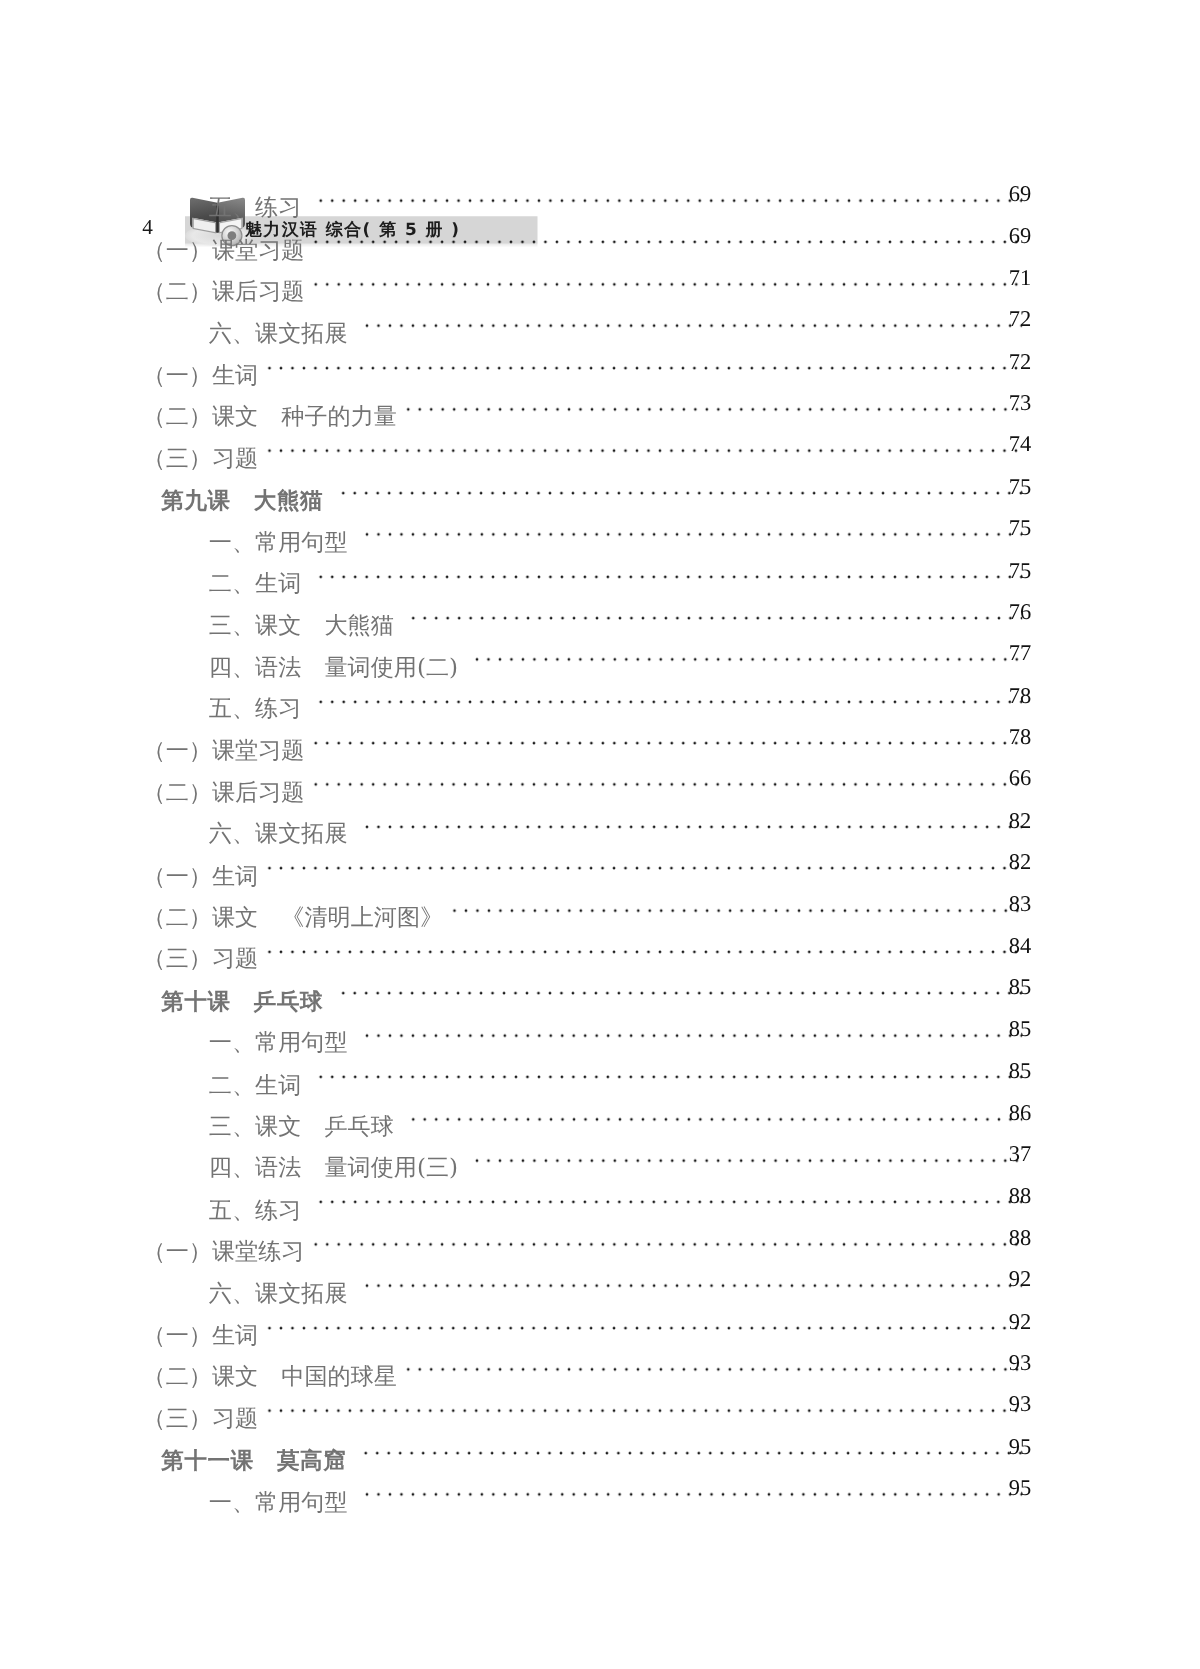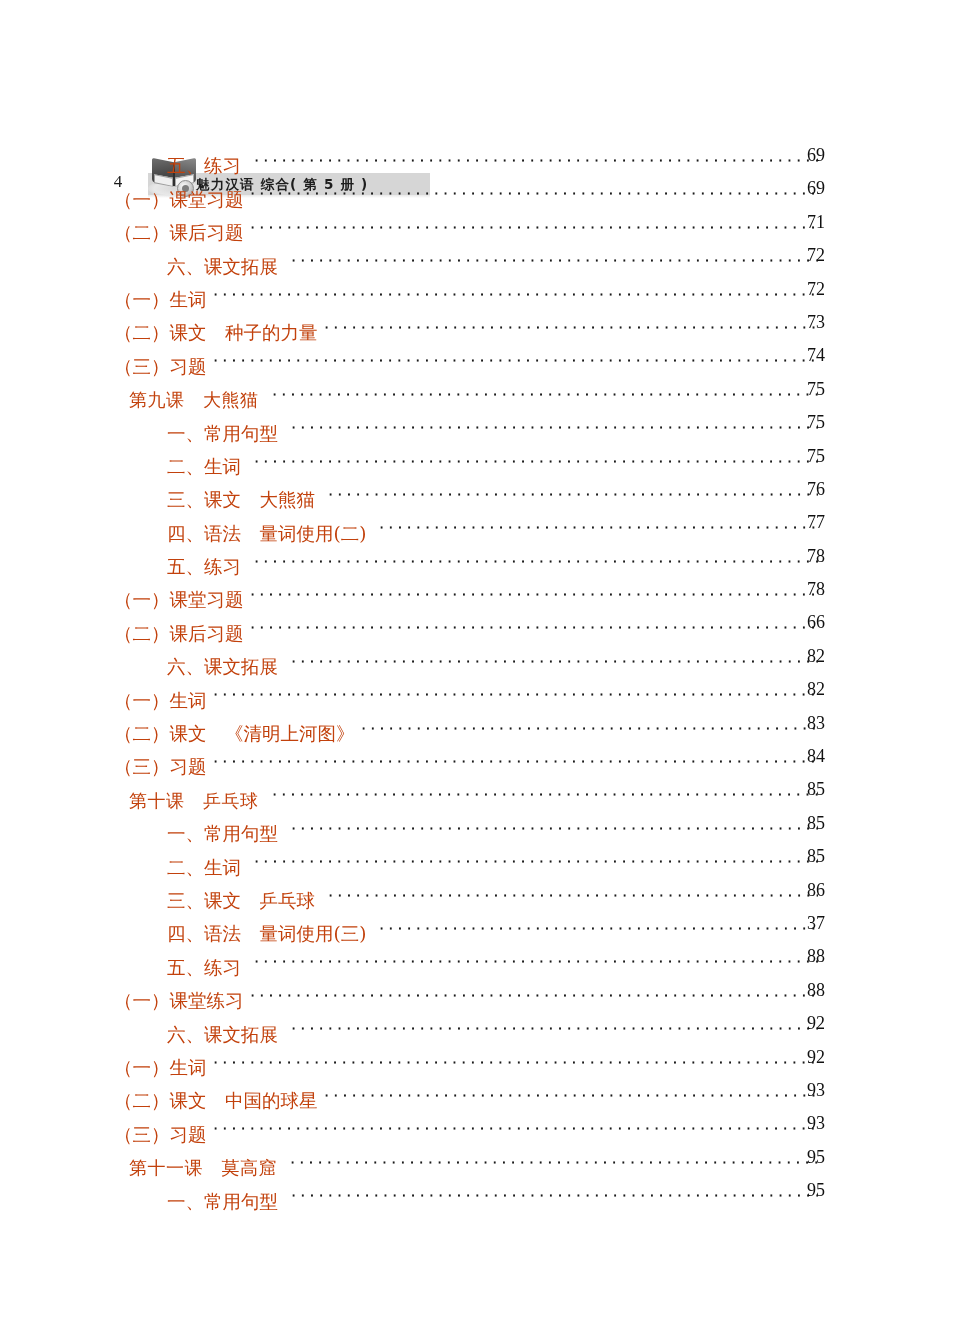--- a/index.html
+++ b/index.html
@@ -167,21 +167,21 @@
     display: flex;
     align-items: baseline;
     padding-right: 135px;
   }
   .toc-label {
     white-space: pre;
     flex: 0 0 auto;
     font-family: "DejaVu Serif", "Liberation Serif", serif;
     font-size: 18.5px;
     line-height: 33.4px;
-    color: #c2410c;
+    color: #737373;
   }
   .toc-leader {
     flex: 1 1 auto;
     margin: 0 7px 0 9px;
     height: 33.4px;
     position: relative;
     overflow: hidden;
   }
   .toc-leader::before {
     content: "";
@@ -204,21 +204,21 @@
     font-family: Liberation Serif, serif;
     font-size: 18px;
     line-height: 33.4px;
     color: #111111;
   }
 
   
   .lvl-lesson .toc-label {
     margin-left: 129px;
     font-family: "DejaVu Sans", "Liberation Sans", sans-serif;
-    font-weight: normal;
+    font-weight: bold;
     font-size: 18px;
     letter-spacing: 0.5px;
   }
   .lvl-1 .toc-label {
     margin-left: 167px;
   }
   .lvl-2 .toc-label {
     margin-left: 114px;
   }
   .lvl-lesson .toc-leader { margin-left: 11px; }

